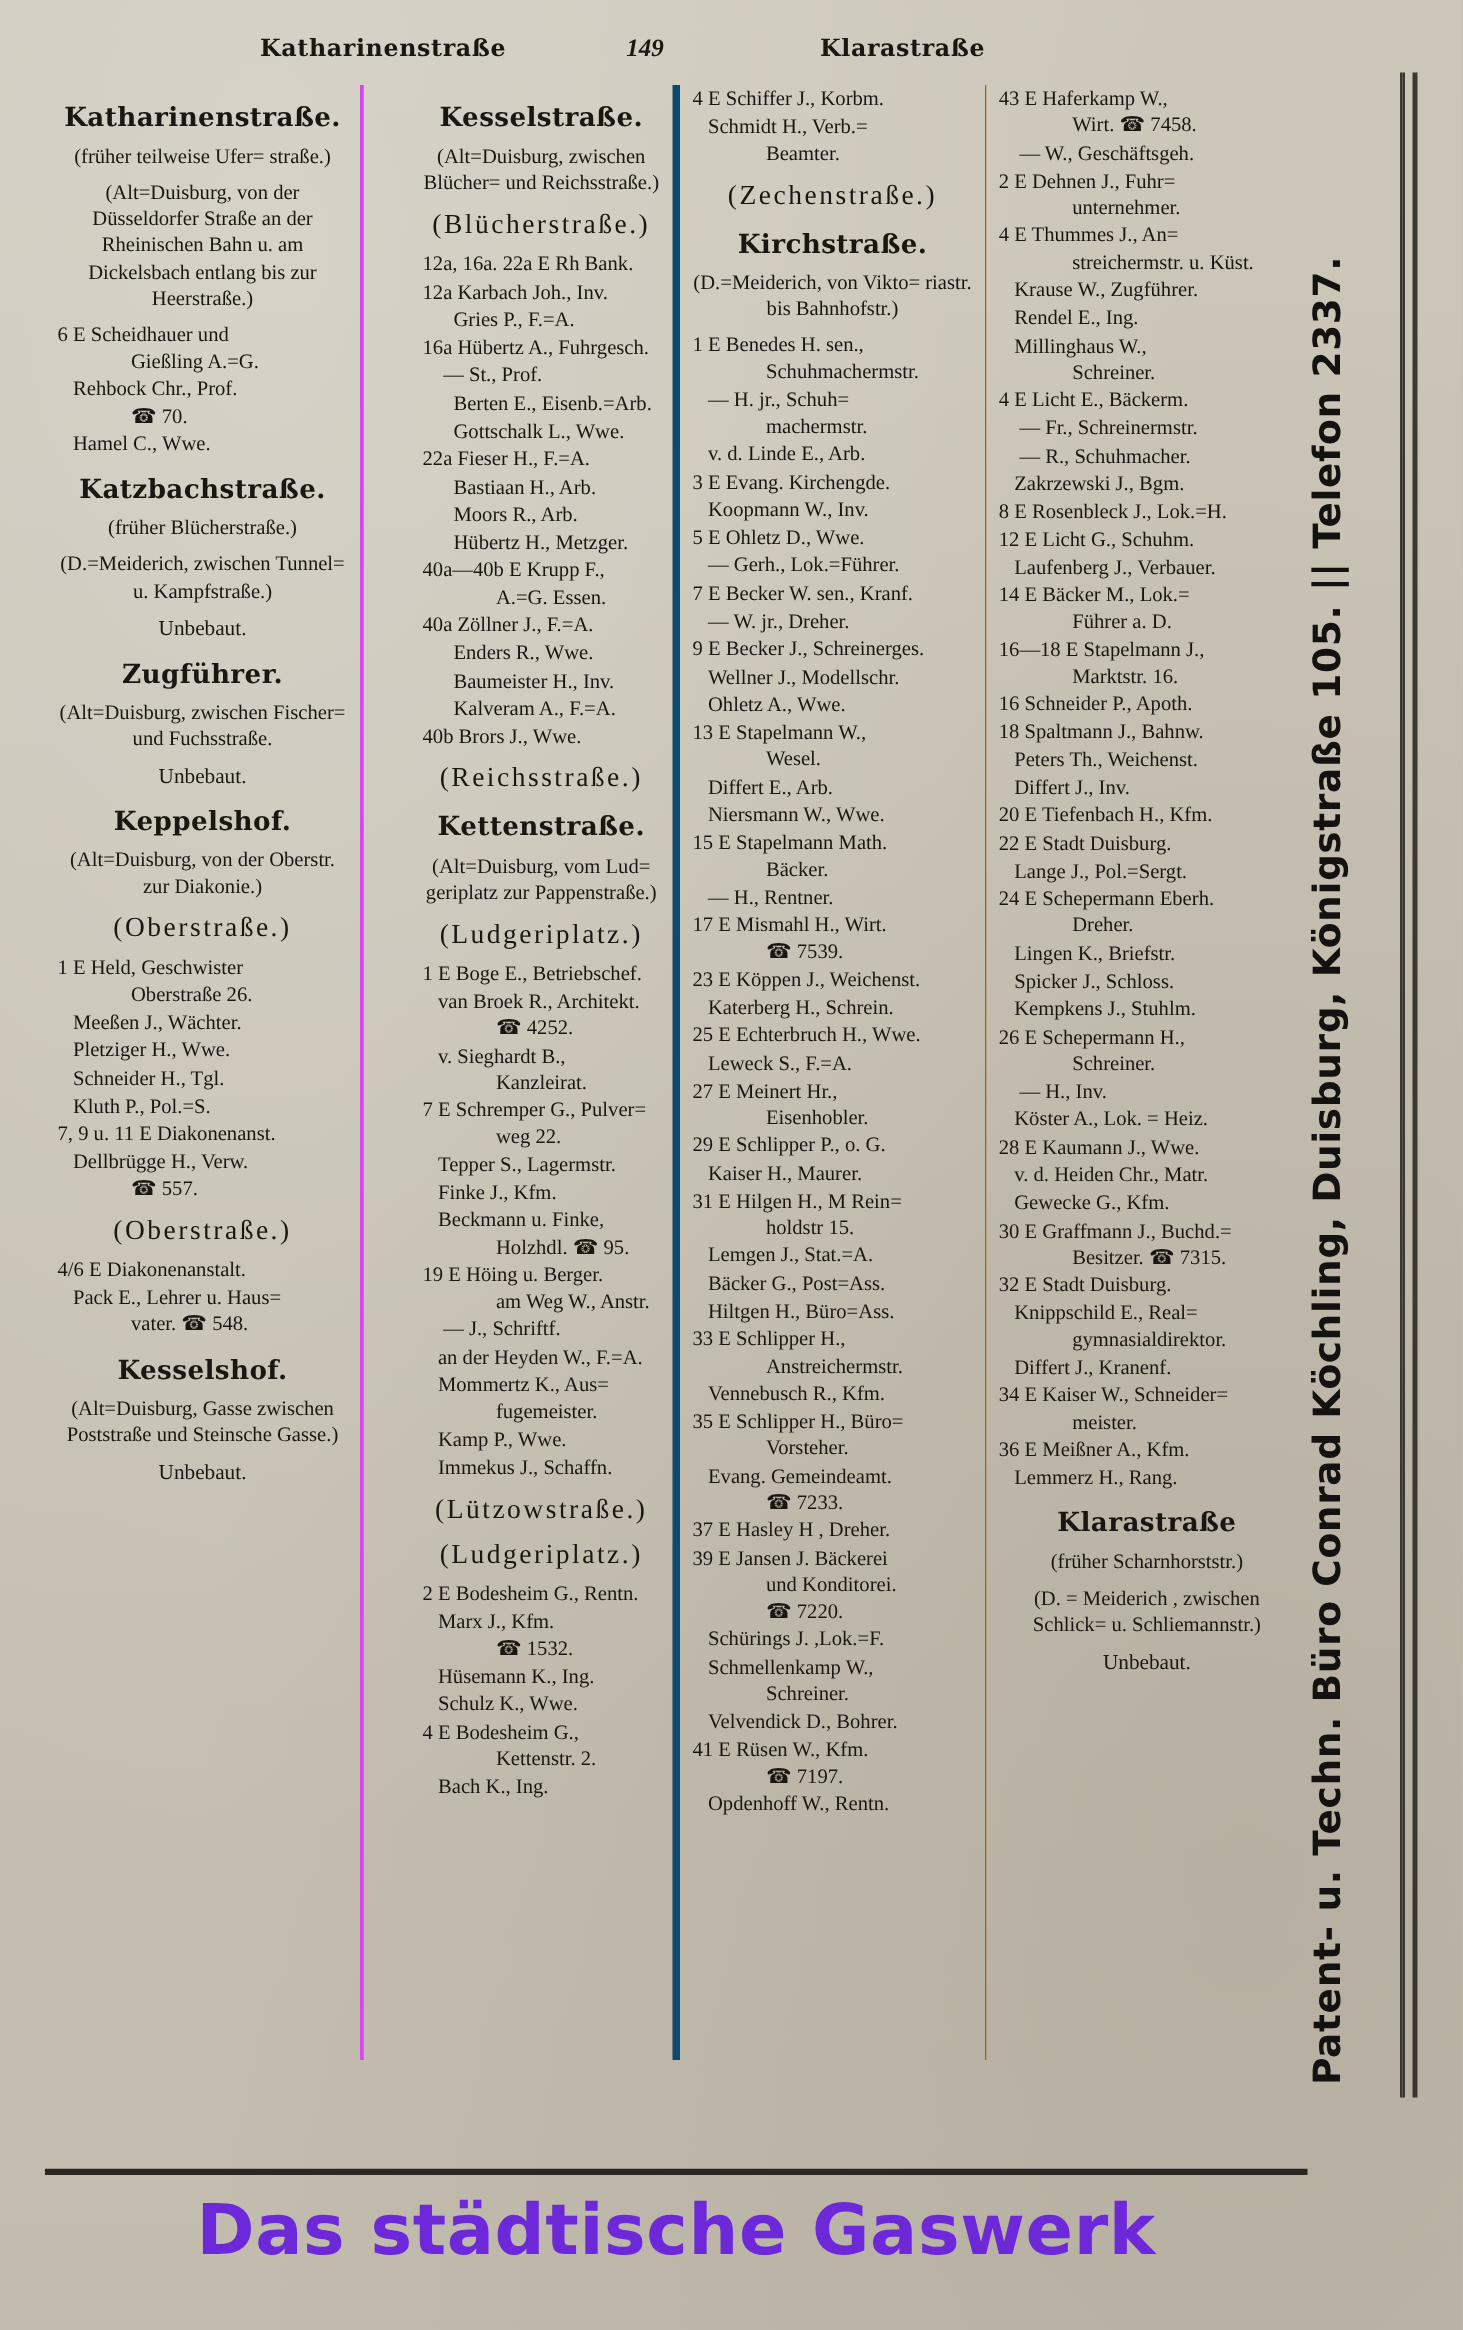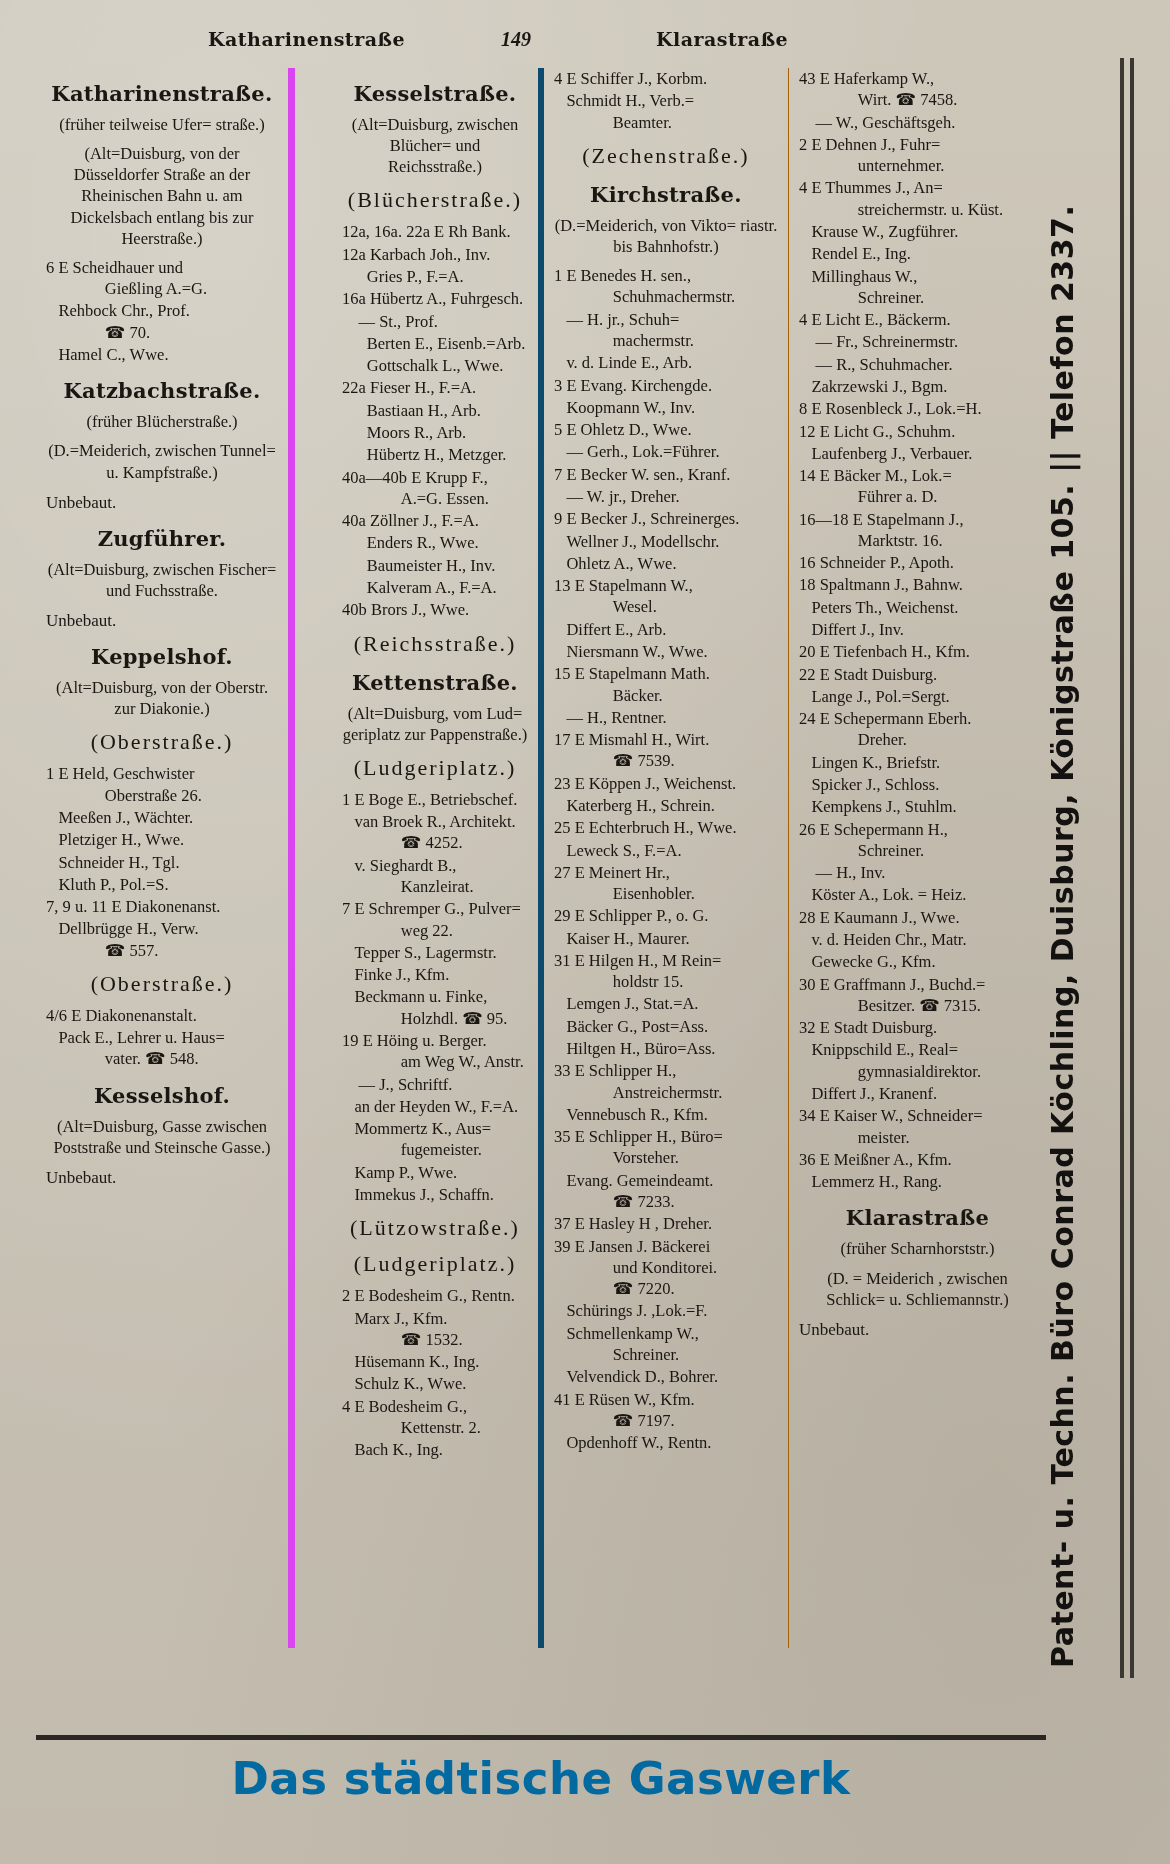--- a/index.html
+++ b/index.html
@@ -74,21 +74,21 @@
     width: 1010px;
     height: 1580px;
     display: flex;
   }
   .col {
     position: relative;
     padding: 0 10px;
     box-sizing: border-box;
   }
   .col.c1 { width: 252px; }
-  .col.c2 { width: 250px; border-left: 7px solid #d946ef; padding-left: 47px; }
+  .col.c2 { width: 250px; border-left: 3px solid #d946ef; padding-left: 47px; }
   .col.c3 { width: 250px; border-left: 6px solid #0c4a6e; }
   .col.c4 { width: 258px; border-left: 1px solid #a16207; }
 
   .hdr {
     text-align: center;
     font-family: "DejaVu Serif", serif;
     font-weight: 700;
     font-size: 21px;
     letter-spacing: 0.3px;
     margin: 14px 0 8px 0;
@@ -100,20 +100,21 @@
     line-height: 1.28;
     margin: 4px 0 8px 0;
   }
   .sub {
     text-align: center;
     font-size: 22px;
     letter-spacing: 2px;
     margin: 10px 0 8px 0;
   }
   .unb {
+    text-align: center;
     font-size: 17px;
     margin: 10px 0 12px 0;
   }
   .entry {
     font-size: 16.5px;
     line-height: 1.29;
     margin: 0 0 1px 0;
     padding-left: 34px;
     text-indent: -34px;
     white-space: pre-wrap;
@@ -165,24 +166,24 @@
   }
   .ad {
     position: absolute;
     left: 36px;
     top: 1752px;
     width: 1010px;
     text-align: center;
     font-family: "DejaVu Sans", sans-serif;
   }
   .ad .l1 {
-    font-size: 45px;
+    font-size: 56px;
     font-weight: 700;
     letter-spacing: 0.5px;
-    color: #0369a1;
+    color: #6d28d9;
   }
   .ad .l2 {
     font-size: 24px;
     font-weight: 700;
     margin-top: 6px;
     color: #120f0c;
   }
 </style>
 </head>
 <body>

